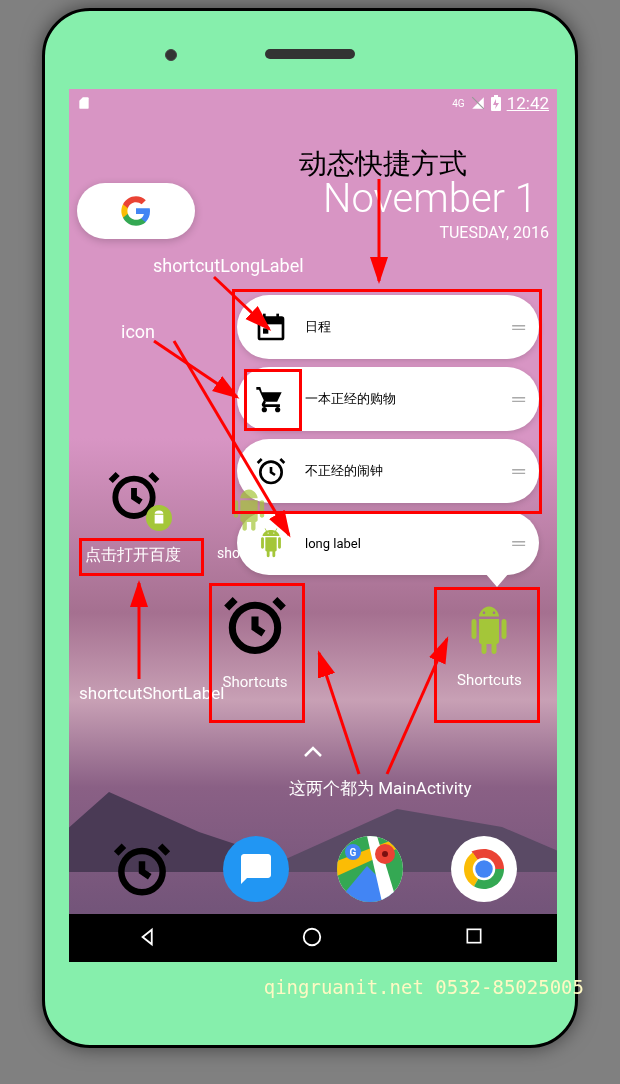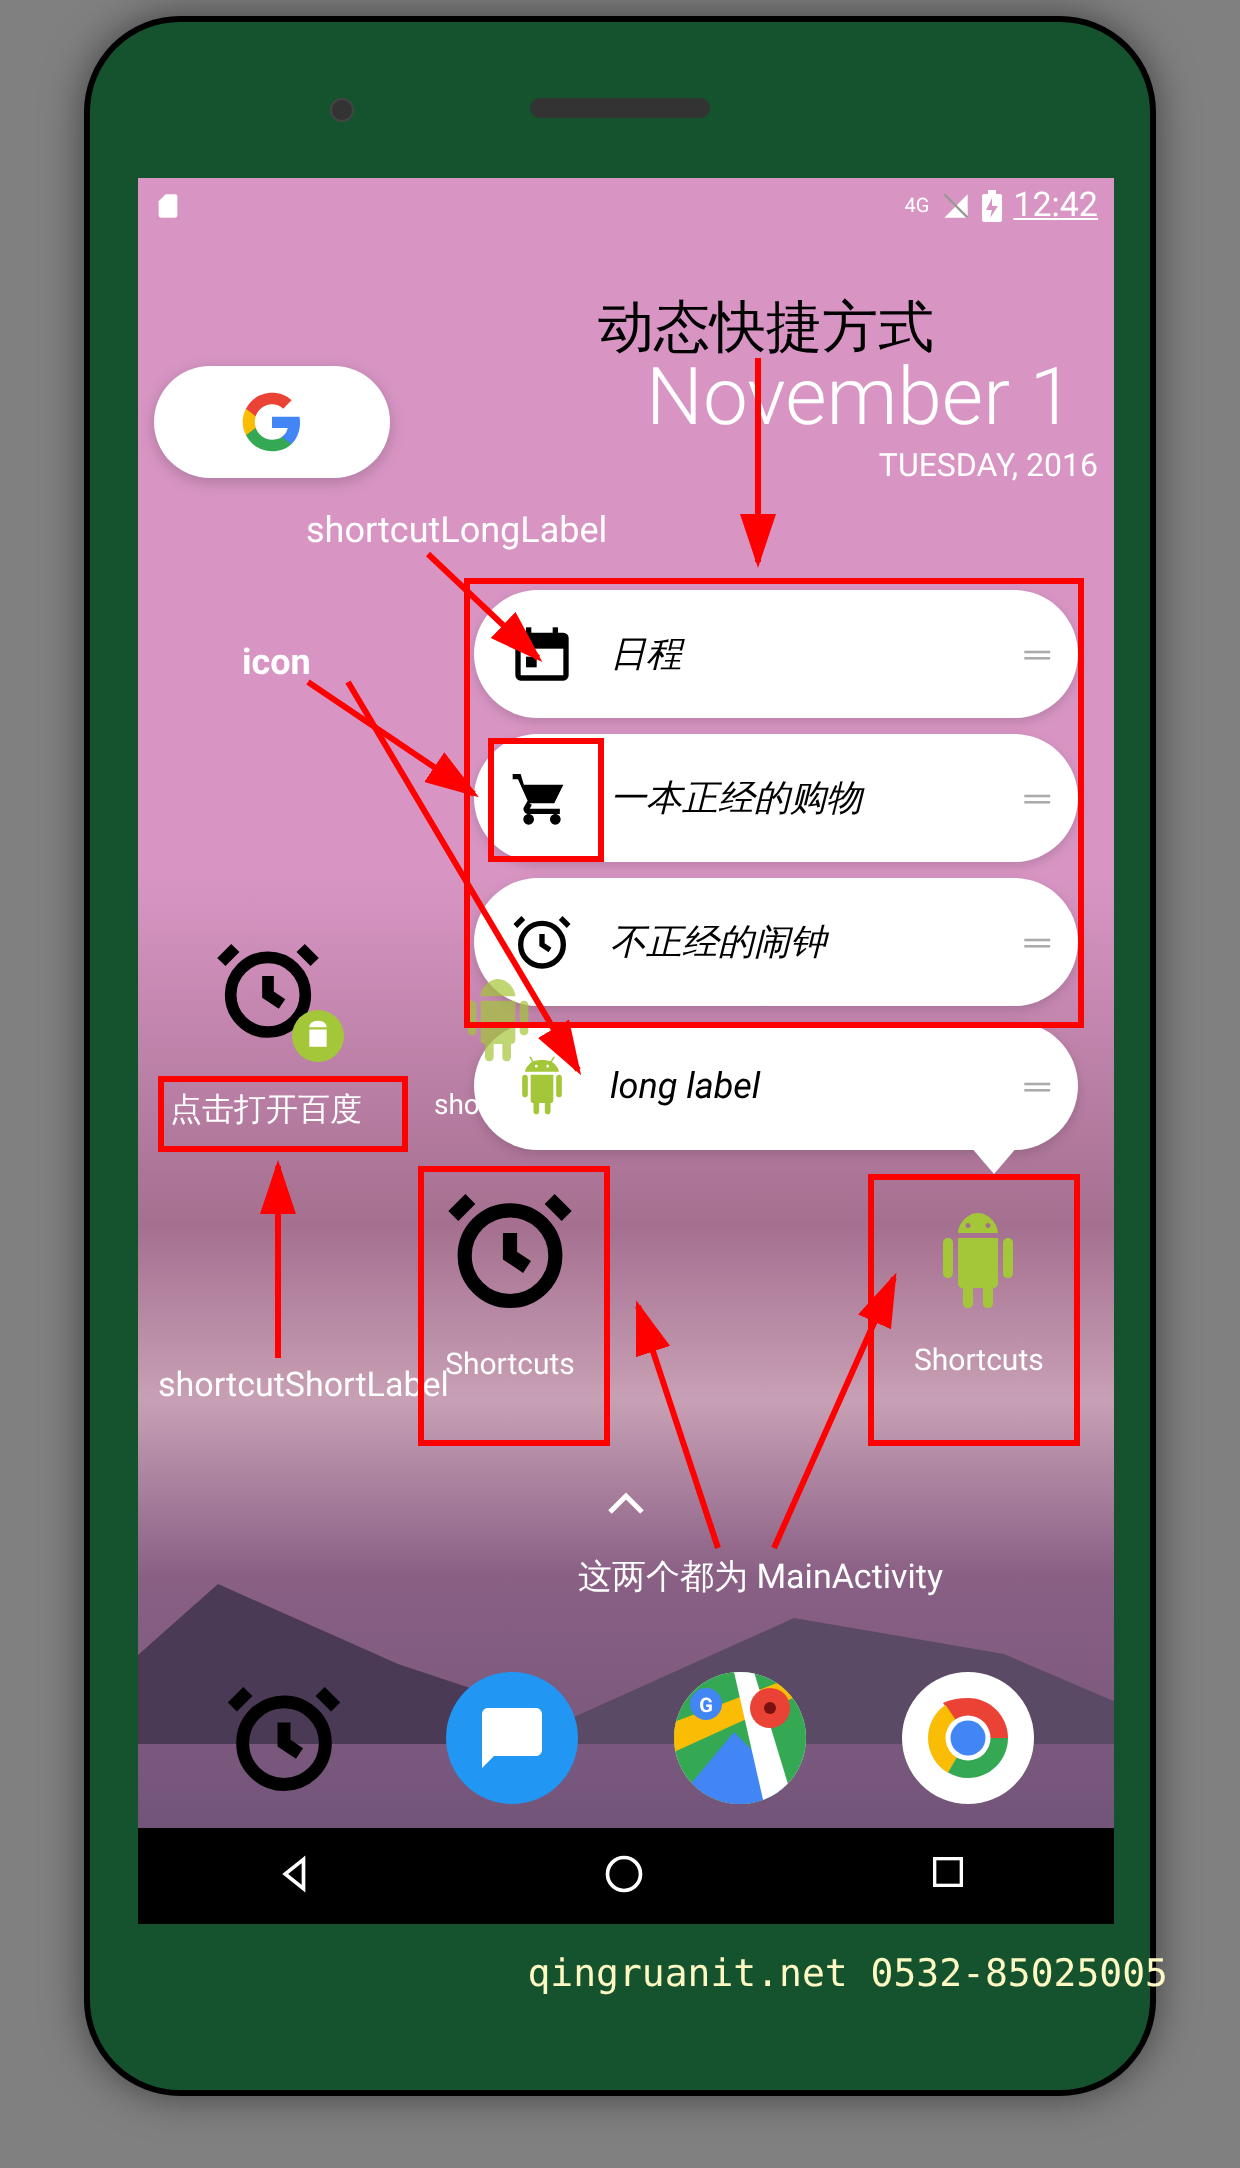--- a/index.html
+++ b/index.html
@@ -10,21 +10,21 @@
       font-family: Roboto, Arial, sans-serif;
       position: relative;
       overflow: hidden;
     }
     .phone-frame {
       position: absolute;
       left: 42px;
       top: 8px;
       width: 536px;
       height: 1040px;
-      background: #14532d;
+      background: #86efac;
       border-radius: 48px;
       border: 3px solid #000;
       box-shadow: 0 0 20px rgba(0,0,0,0.5);
     }
     .speaker {
       position: absolute;
       left: 50%;
       top: 38px;
       transform: translateX(-50%);
       width: 90px;
@@ -138,21 +138,21 @@
       top: 134px;
       color: #fff;
       font-size: 16px;
     }
     .annotation {
       position: absolute;
       color: #fff;
       font-size: 18px;
     }
     .anno-longlabel { left: 84px; top: 166px; }
-    .anno-icon { left: 52px; top: 232px; font-weight: bold; }
+    .anno-icon { left: 52px; top: 232px; }
     .anno-shortlabel { left: 10px; top: 594px; font-size: 17px; }
     .anno-mainactivity { left: 220px; top: 688px; font-size: 17px; }
     .shortcut-panel {
       position: absolute;
       left: 168px;
       top: 206px;
       width: 302px;
     }
     .shortcut-item {
       background: #fff;
@@ -168,23 +168,22 @@
     .shortcut-icon {
       width: 36px;
       height: 36px;
       margin-right: 16px;
       display: flex;
       align-items: center;
       justify-content: center;
     }
     .shortcut-label {
       color: #000;
-      font-size: 18px;
+      font-size: 13px;
       flex: 1;
-      font-style: italic;
     }
     .drag-handle {
       color: #aaa;
       font-size: 18px;
       letter-spacing: -2px;
     }
     .speech-tail {
       position: absolute;
       right: 30px;
       bottom: -12px;

